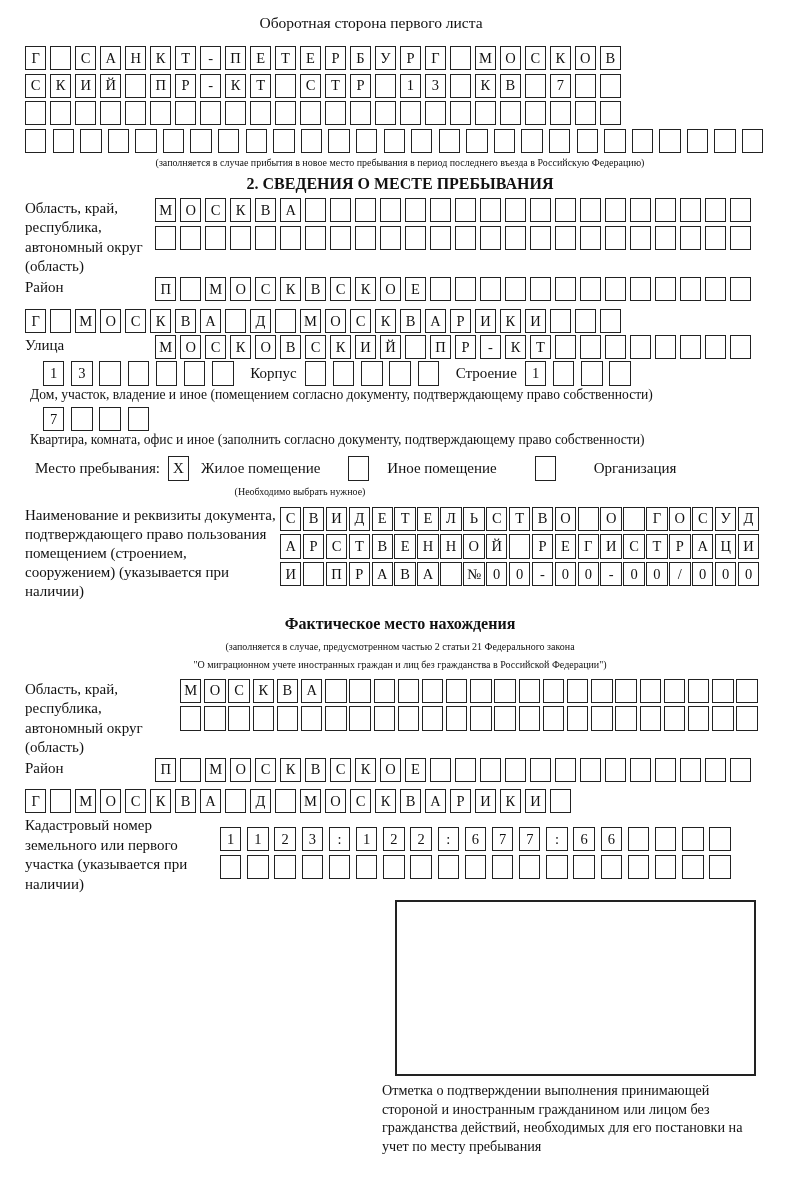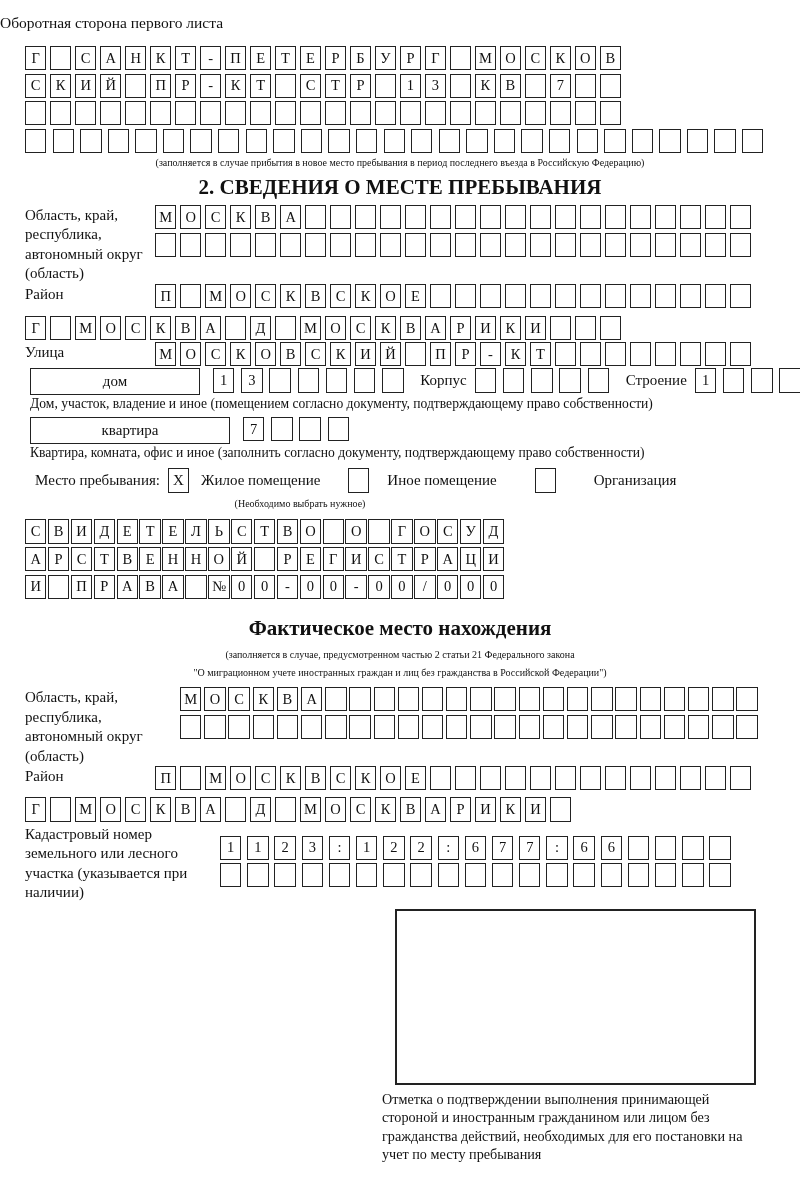--- a/index.html
+++ b/index.html
@@ -1,39 +1,39 @@
 <!DOCTYPE html>
 <html><head>
 <meta charset="utf-8">
 <style>
   html,body{margin:0;padding:0;background:#fff;}
   body{
     width:800px;height:1180px;
     font-family:"Liberation Serif","DejaVu Serif",serif;
     color:#111;font-size:15px;position:relative;overflow:hidden;
   }
-  .hdr{ text-align:left; padding:14px 58px 0 0; font-size:15.5px;}
+  .hdr{ text-align:center; padding:14px 58px 0 0; font-size:15.5px;}
   .frow{display:flex;align-items:flex-start;margin-left:25px;}
   .flabel{flex:none;line-height:19.5px;padding-top:1px;}
   .w150{width:150px}.w130{width:130px}.w155{width:155px}.w195{width:195px}.w255{width:255px}
   .rowstack .cells{margin-bottom:3.4px;}
   .cells{display:flex;}
   .cell{
     box-sizing:border-box;flex:none;width:21.4px;height:24.2px;
     border:1.7px solid #222;margin-right:3.6px;
     display:flex;align-items:center;justify-content:center;font-size:14.5px;
   }
   .tight .cell{margin-right:1.5px}
   .wide .cell{margin-right:6.2px}
   .g28 .cell{margin-right:2.8px}
   .g58 .cell{margin-right:5.8px}
   .g68 .cell{margin-right:6.8px}
   .note{ text-align:center;font-size:10px;line-height:18px;}
   .note-left{font-size:13.6px;margin-left:30px;line-height:18.5px;}
-  .sect-title{text-align:center;font-weight:bold;font-size:21px;margin:3px 0 5px;}
+  .sect-title{text-align:center;font-weight:bold;font-size:16px;margin:3px 0 5px;}
   .bigbox{box-sizing:border-box;border:1.8px solid #222;height:27px;display:flex;align-items:center;justify-content:center;flex:none;}
   .inlbl{padding:4px 8px 0 10px;flex:none;}
   .cb{box-sizing:border-box;flex:none;width:21px;height:25px;border:1.7px solid #222;display:flex;align-items:center;justify-content:center;font-size:15px;}
   .stayrow{display:flex;align-items:center;margin:6px 0 2px 35px;}
   .stayrow .sp{flex:none;}
   .stamp{margin:6px 0 0 395px;width:357px;height:172px;border:2px solid #222;}
   .stampcap{margin:5px 0 0 382px;width:385px;font-size:14.2px;line-height:18.5px;}
   .mb2{margin-bottom:2px}
 </style>
 </head>
@@ -297,21 +297,20 @@
       <span class="cell"></span>
       <span class="cell"></span>
       <span class="cell"></span>
       <span class="cell"></span>
       <span class="cell"></span>
       <span class="cell"></span>
     </div>
 </div>
 
 <div class="frow" style="margin-left:30px;margin-top:2px">
-  <div class="bigbox" style="width:170px">дом</div>
   <div class="cells g68" style="margin-left:13px">
       <span class="cell">1</span>
       <span class="cell">3</span>
       <span class="cell"></span>
       <span class="cell"></span>
       <span class="cell"></span>
       <span class="cell"></span>
       <span class="cell"></span>
     </div>
   <div class="inlbl">Корпус</div>
@@ -326,21 +325,20 @@
   <div class="cells g68">
       <span class="cell">1</span>
       <span class="cell"></span>
       <span class="cell"></span>
       <span class="cell"></span>
     </div>
 </div>
 <div class="note-left">Дом, участок, владение и иное (помещением согласно документу, подтверждающему право собственности)</div>
 
 <div class="frow" style="margin-left:30px;margin-top:3px">
-  <div class="bigbox" style="width:200px">квартира</div>
   <div class="cells g68" style="margin-left:13px">
       <span class="cell">7</span>
       <span class="cell"></span>
       <span class="cell"></span>
       <span class="cell"></span>
     </div>
 </div>
 <div class="note-left">Квартира, комната, офис и иное (заполнить согласно документу, подтверждающему право собственности)</div>
 
 <div class="stayrow">
@@ -348,20 +346,21 @@
   <span class="cb" style="margin-left:8px">X</span>
   <span class="sp" style="margin-left:12px">Жилое помещение</span>
   <span class="cb" style="margin-left:28px"></span>
   <span class="sp" style="margin-left:18px">Иное помещение</span>
   <span class="cb" style="margin-left:38px"></span>
   <span class="sp" style="margin-left:38px">Организация</span>
 </div>
 <div class="note" style="width:420px;margin-left:90px">(Необходимо выбрать нужное)</div>
 
 <div class="frow" style="margin-top:4px">
+  <div class="flabel w255" style="line-height:19px">Наименование и реквизиты документа, подтверждающего право пользования помещением (строением, сооружением) (указывается при наличии)</div>
   <div class="rowstack" style="padding-top:2px">
     <div class="cells tight">
         <span class="cell">С</span>
         <span class="cell">В</span>
         <span class="cell">И</span>
         <span class="cell">Д</span>
         <span class="cell">Е</span>
         <span class="cell">Т</span>
         <span class="cell">Е</span>
         <span class="cell">Л</span>
@@ -541,21 +540,21 @@
       <span class="cell">А</span>
       <span class="cell">Р</span>
       <span class="cell">И</span>
       <span class="cell">К</span>
       <span class="cell">И</span>
       <span class="cell"></span>
     </div>
 </div>
 
 <div class="frow">
-  <div class="flabel w195">Кадастровый номер земельного или лесного участка (указывается при наличии)</div>
+  <div class="flabel w195">Кадастровый номер земельного или первого участка (указывается при наличии)</div>
   <div class="rowstack" style="padding-top:12px">
     <div class="cells g58">
         <span class="cell">1</span>
         <span class="cell">1</span>
         <span class="cell">2</span>
         <span class="cell">3</span>
         <span class="cell">:</span>
         <span class="cell">1</span>
         <span class="cell">2</span>
         <span class="cell">2</span>

